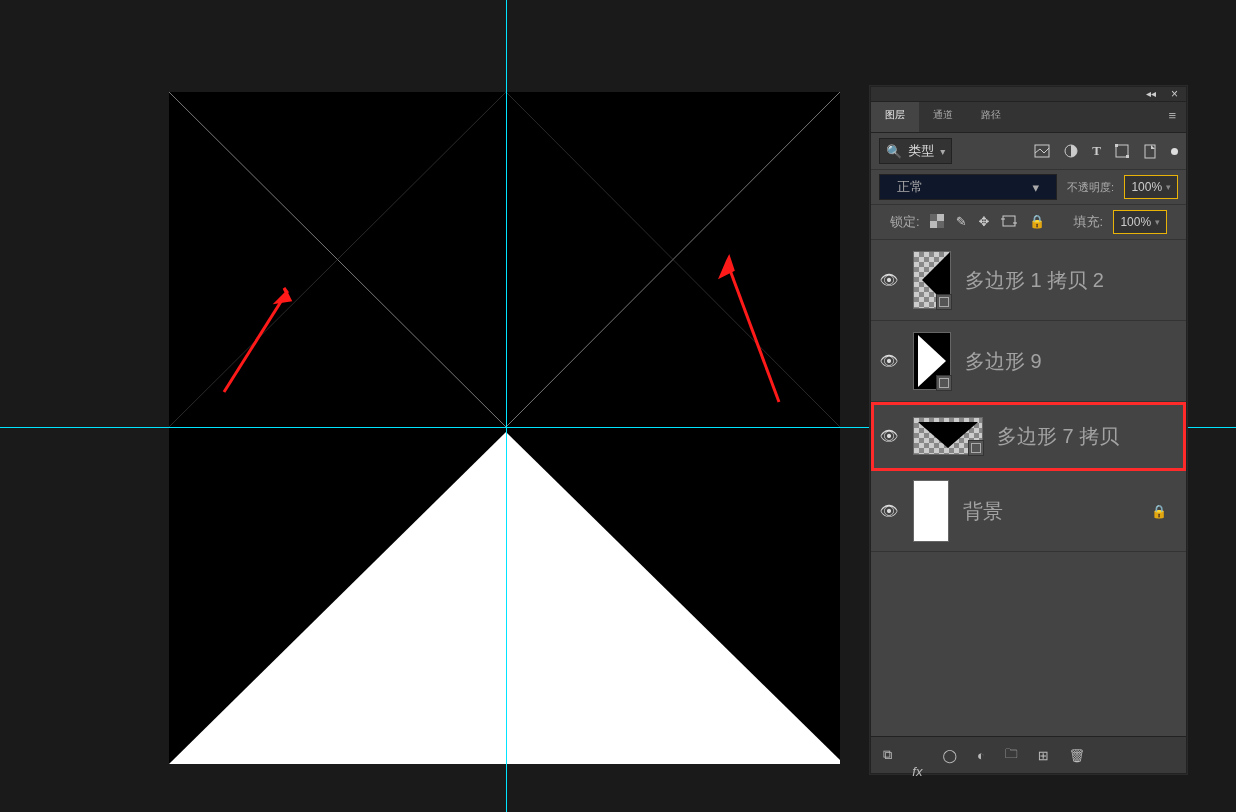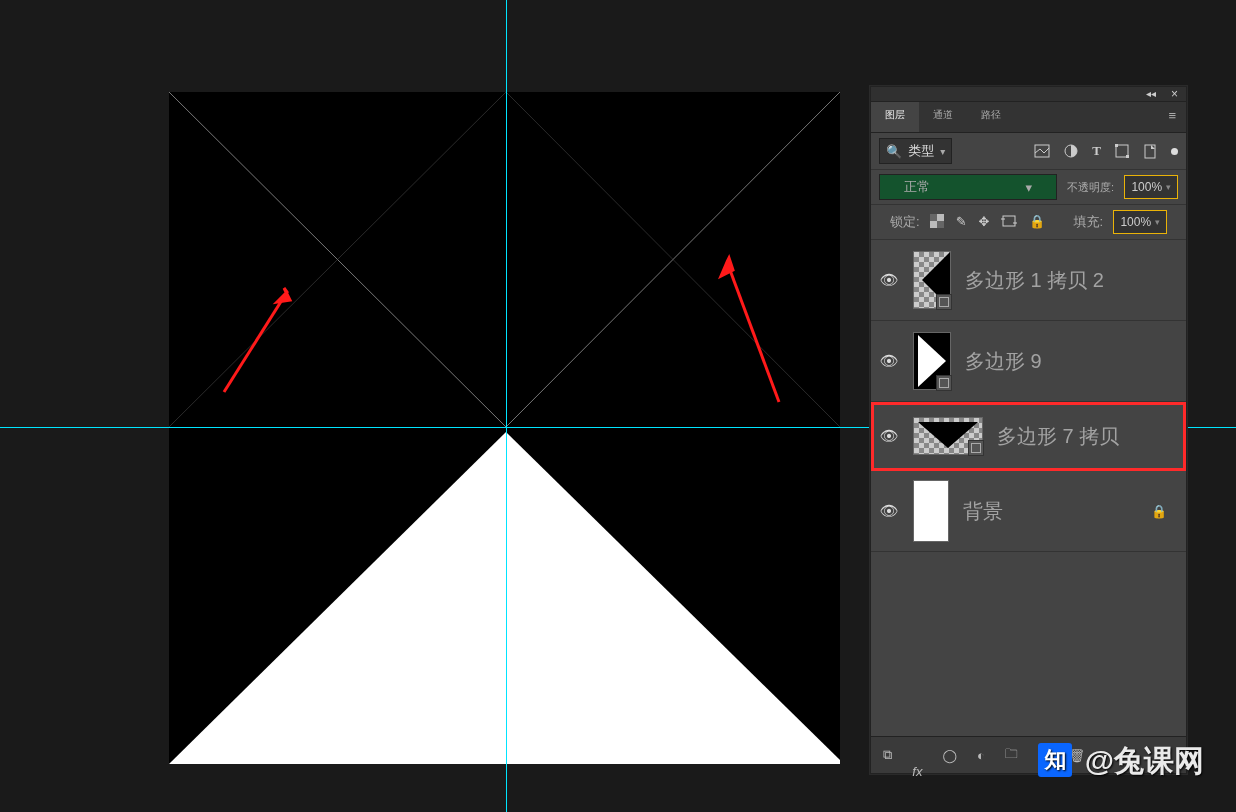--- a/index.html
+++ b/index.html
@@ -19,21 +19,21 @@
 .tab-menu{margin-left:auto;padding:6px 10px;color:#aaa;cursor:pointer;}
 
 .filter-row{display:flex;align-items:center;height:36px;padding:0 8px;gap:8px;border-bottom:1px solid #333;}
 .type-select{display:flex;align-items:center;background:#333;border:1px solid #222;height:24px;padding:0 6px;gap:6px;cursor:pointer;}
 .type-select .caret{font-size:10px;color:#aaa;}
 .filter-icons{display:flex;gap:14px;margin-left:auto;color:#ccc;}
 .filter-icons span{cursor:pointer;display:inline-flex;align-items:center;}
 .odot{width:7px;height:7px;border-radius:50%;background:#ddd;}
 
 .blend-row{display:flex;align-items:center;height:34px;padding:0 8px;gap:10px;border-bottom:1px solid #333;}
-.blend-select{flex:1;background:#14532d;border:1px solid #222;height:24px;display:flex;align-items:center;padding:0 24px;justify-content:space-between;cursor:pointer;color:#aaa;}
+.blend-select{flex:1;background:#0f172a;border:1px solid #222;height:24px;display:flex;align-items:center;padding:0 17px;justify-content:space-between;cursor:pointer;color:#aaa;}
 .opacity-label{color:#aaa;font-size:11px;}
 .opacity-field{background:#333;border:1px solid #eab308;height:22px;width:52px;display:flex;align-items:center;justify-content:center;font-size:12px;color:#ccc;gap:4px;}
 .opacity-field .caret{font-size:9px;color:#888;}
 
 .lock-row{display:flex;align-items:center;height:34px;padding:0 19px;gap:10px;border-bottom:1px solid #333;}
 .lock-label{color:#aaa;}
 .lock-icons{display:flex;gap:12px;color:#ccc;}
 .lock-icons span{cursor:pointer;}
 .fill-label{margin-left:auto;color:#aaa;}
 
@@ -224,16 +224,13 @@
       <span>⧉</span>
       <span style="font-style:italic;margin-top:32px;">fx</span>
       <span>◯</span>
       <span>◐</span>
       <span>🗀</span>
       <span>⊞</span>
       <span>🗑</span>
     </div>
   </div>
 
-  <div class="watermark">
-    <span class="zhi">知</span><span> @兔课网</span>
-  </div>
 </div>
 
 </body></html>

